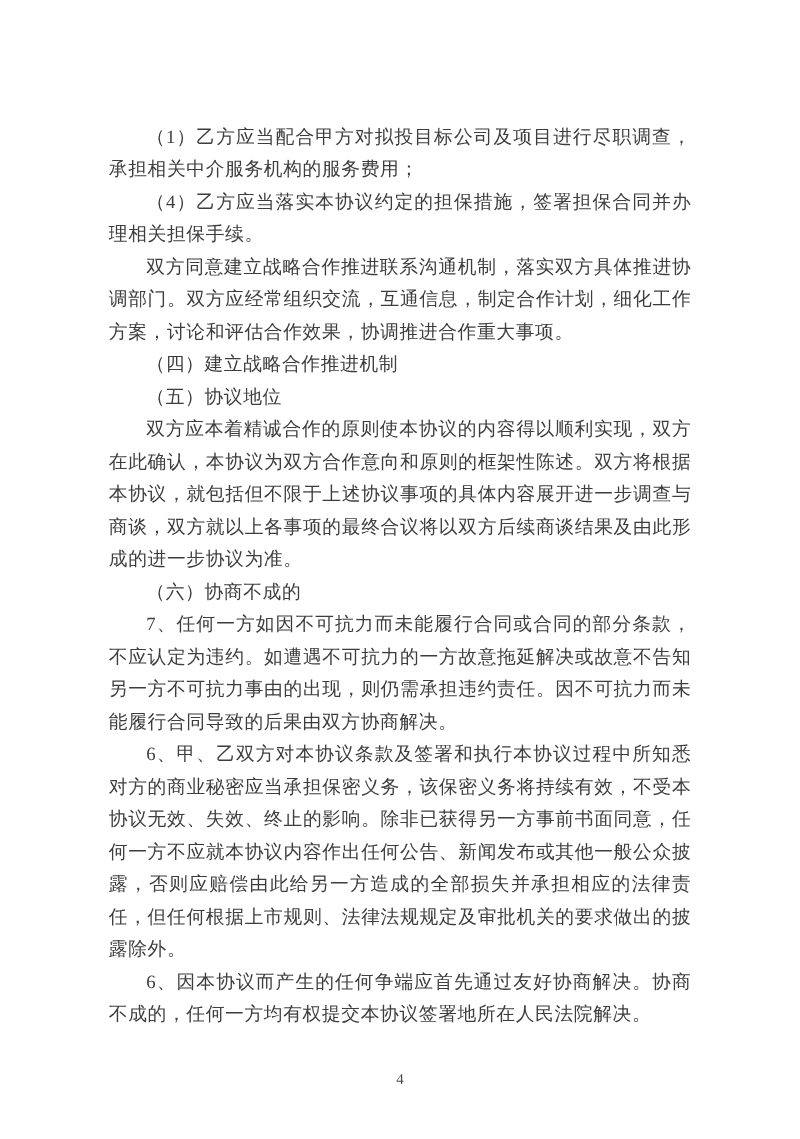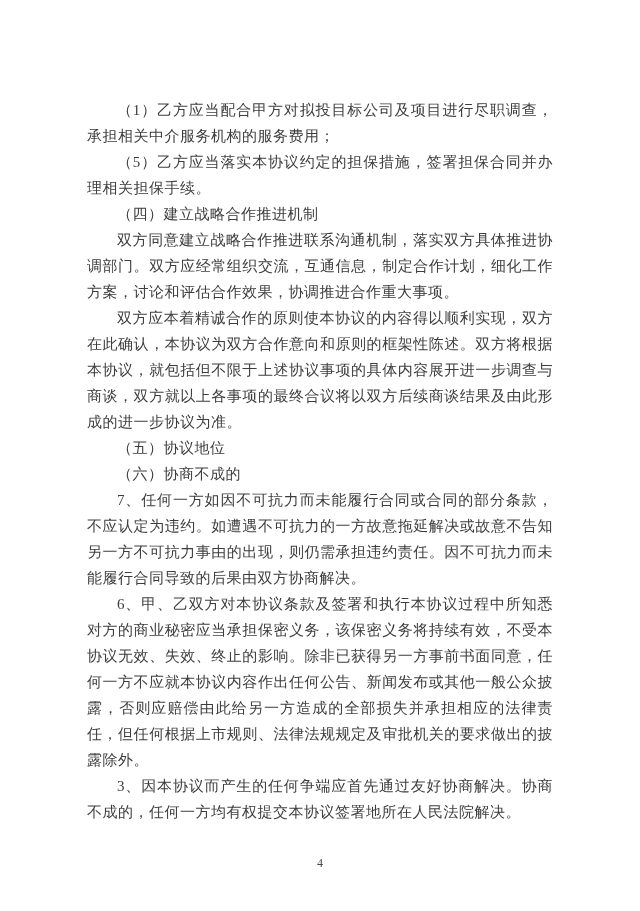--- a/index.html
+++ b/index.html
@@ -44,24 +44,24 @@
     font-size: 12px;
     color: #4a4a4a;
   }
 </style>
 </head>
 <body>
 
 <div class="page">
   <div class="content">
       <p class="para">（1）乙方应当配合甲方对拟投目标公司及项目进行尽职调查，承担相关中介服务机构的服务费用；</p>
-      <p class="para">（5）乙方应当落实本协议约定的担保措施，签署担保合同并办理相关担保手续。</p>
+      <p class="para">（4）乙方应当落实本协议约定的担保措施，签署担保合同并办理相关担保手续。</p>
+      <p class="para">双方同意建立战略合作推进联系沟通机制，落实双方具体推进协调部门。双方应经常组织交流，互通信息，制定合作计划，细化工作方案，讨论和评估合作效果，协调推进合作重大事项。</p>
       <p class="para">（四）建立战略合作推进机制</p>
-      <p class="para">双方同意建立战略合作推进联系沟通机制，落实双方具体推进协调部门。双方应经常组织交流，互通信息，制定合作计划，细化工作方案，讨论和评估合作效果，协调推进合作重大事项。</p>
+      <p class="para">（五）协议地位</p>
       <p class="para">双方应本着精诚合作的原则使本协议的内容得以顺利实现，双方在此确认，本协议为双方合作意向和原则的框架性陈述。双方将根据本协议，就包括但不限于上述协议事项的具体内容展开进一步调查与商谈，双方就以上各事项的最终合议将以双方后续商谈结果及由此形成的进一步协议为准。</p>
-      <p class="para">（五）协议地位</p>
       <p class="para">（六）协商不成的</p>
       <p class="para">7、任何一方如因不可抗力而未能履行合同或合同的部分条款，不应认定为违约。如遭遇不可抗力的一方故意拖延解决或故意不告知另一方不可抗力事由的出现，则仍需承担违约责任。因不可抗力而未能履行合同导致的后果由双方协商解决。</p>
       <p class="para">6、甲、乙双方对本协议条款及签署和执行本协议过程中所知悉对方的商业秘密应当承担保密义务，该保密义务将持续有效，不受本协议无效、失效、终止的影响。除非已获得另一方事前书面同意，任何一方不应就本协议内容作出任何公告、新闻发布或其他一般公众披露，否则应赔偿由此给另一方造成的全部损失并承担相应的法律责任，但任何根据上市规则、法律法规规定及审批机关的要求做出的披露除外。</p>
-      <p class="para">3、因本协议而产生的任何争端应首先通过友好协商解决。协商不成的，任何一方均有权提交本协议签署地所在人民法院解决。</p>
+      <p class="para">6、因本协议而产生的任何争端应首先通过友好协商解决。协商不成的，任何一方均有权提交本协议签署地所在人民法院解决。</p>
     </div>
   <div class="page-number">4</div>
 </div>
 
 </body></html>

